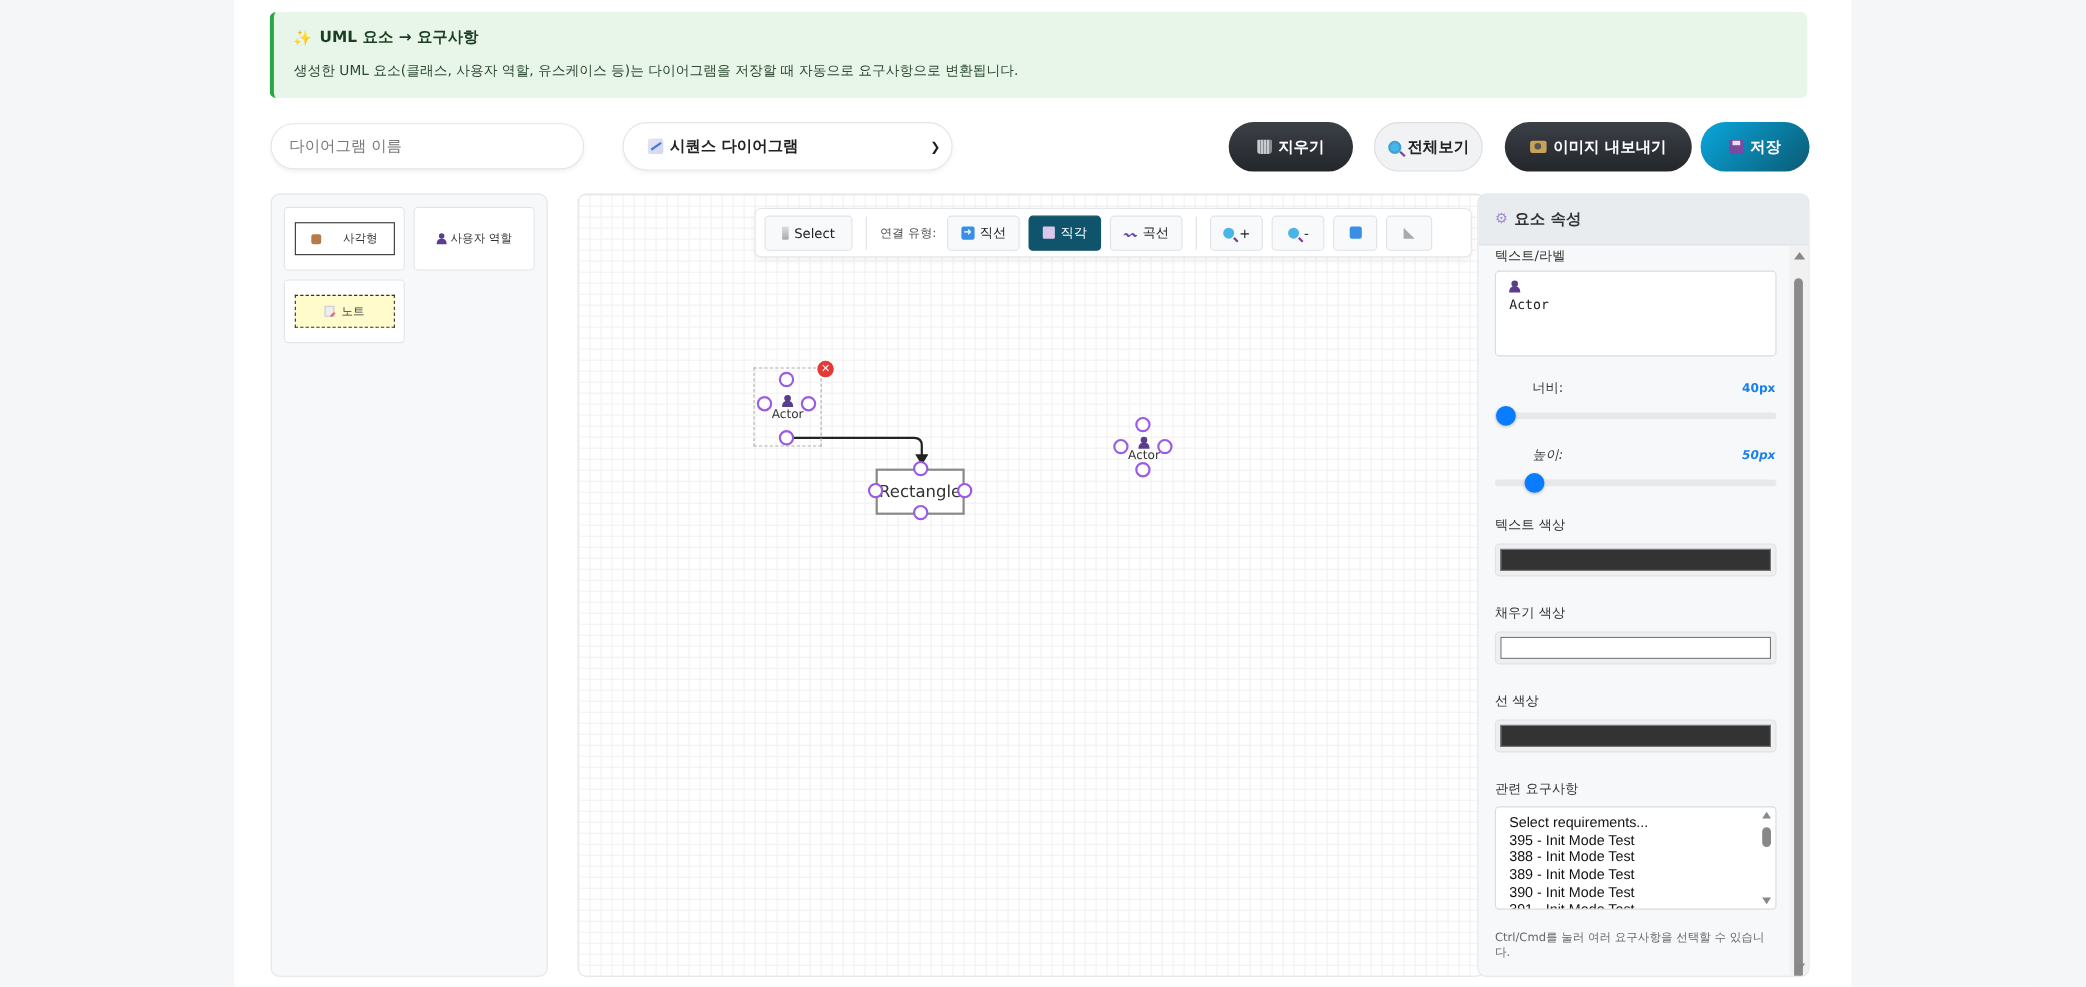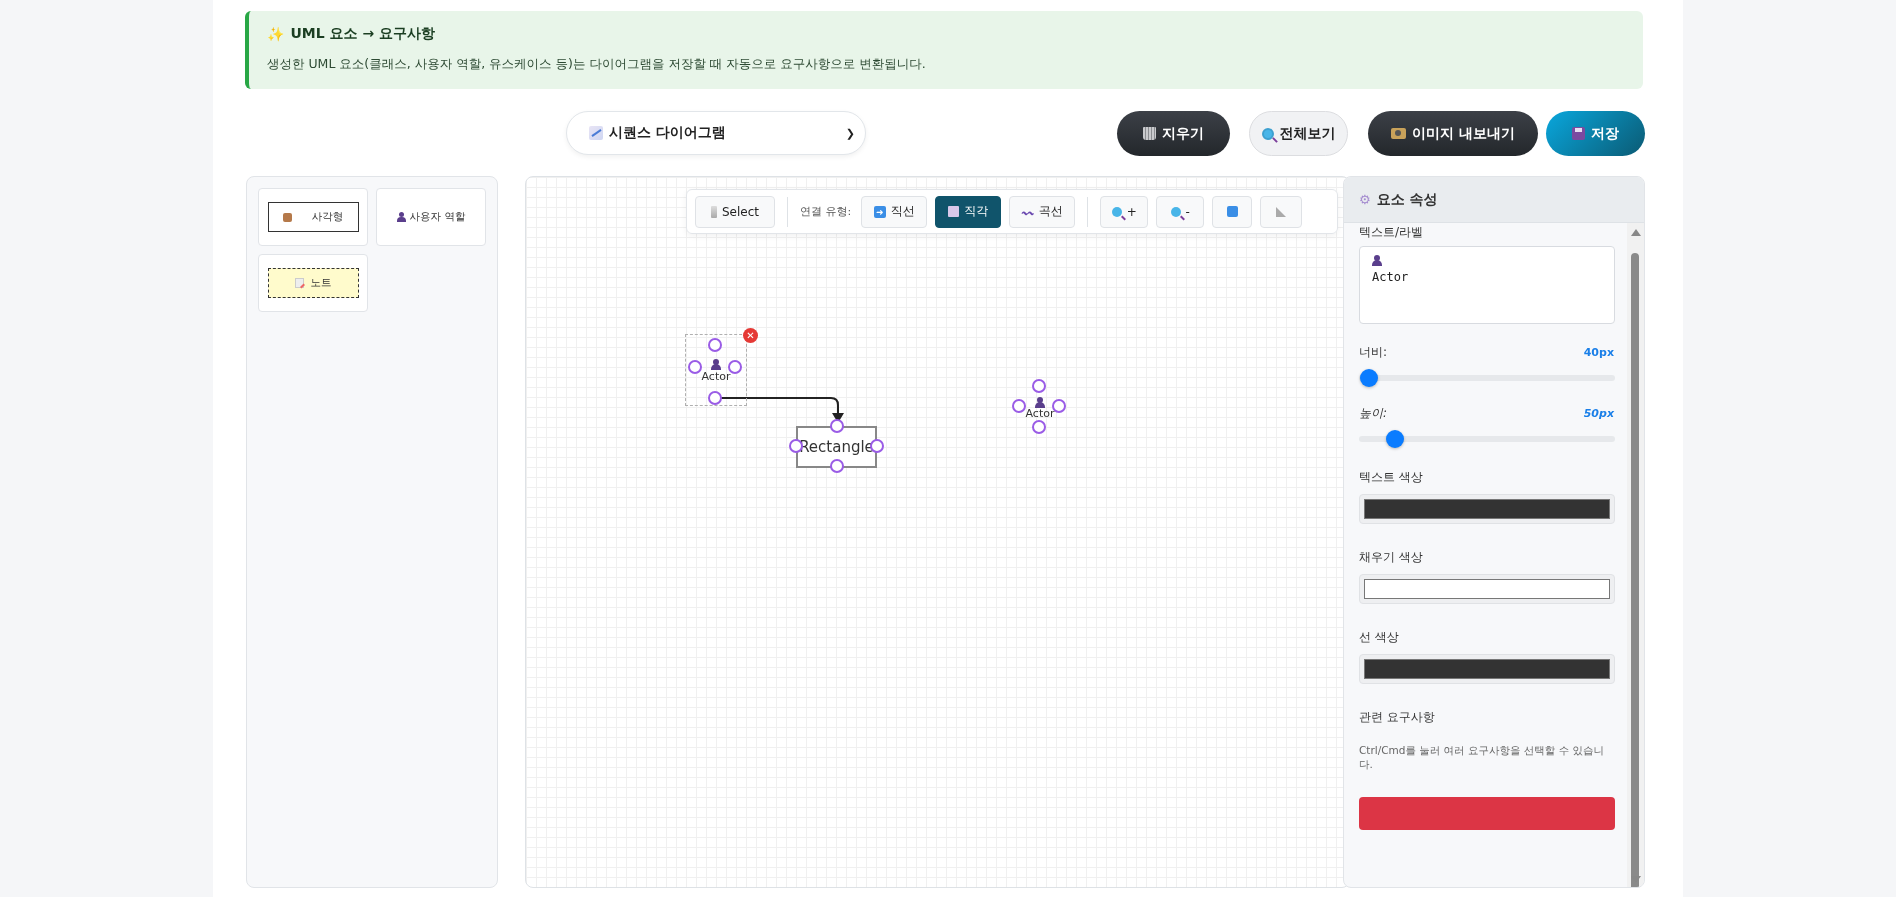--- a/index.html
+++ b/index.html
@@ -78,21 +78,21 @@
   .rect-node { position: absolute; border: 2px solid #888; background: #fff; display: flex; align-items: center; justify-content: center; font-size: 15px; color: #333; }
 
   
   .props { position: absolute; left: 1130px; top: 176px; width: 302px; height: 712px; background: #f7f8fa; border: 1px solid #e1e4e8; border-radius: 8px; overflow: hidden; }
   .props-head { height: 46px; background: #e9ecef; border-bottom: 1px solid #dee2e6; display: flex; align-items: center; padding-left: 15px; font-size: 14px; font-weight: bold; color: #333; gap: 6px; }
   .gear { color: #a48bcf; font-size: 13px; }
   .props-body { position: absolute; left: 0; top: 46px; width: 285px; bottom: 0; padding: 0 15px; }
   .p-label { font-size: 12px; color: #333; }
   .txt-area { width: 256px; height: 78px; background: #fff; border: 1px solid #d8dbe0; border-radius: 4px; padding: 8px 12px; font-family: "DejaVu Sans Mono", monospace; font-size: 12px; color: #222; margin-top: 5px; position: relative; }
   .txt-area .person { position: static; display: block; position: relative; margin-bottom: 4px; }
-  .range-row { display: flex; justify-content: space-between; align-items: center; }
+  .range-row { display: flex; justify-content: space-between; align-items: center; margin-left: 34px; }
   .range-val { font-size: 11px; font-weight: bold; color: #1a7fe8; }
   .range-track { position: relative; width: 256px; height: 6px; background: #e6e8eb; border-radius: 3px; margin-top: 14px; }
   .range-thumb { position: absolute; top: -6px; width: 18px; height: 18px; border-radius: 50%; background: #0a7cff; box-shadow: 0 1px 3px rgba(0,0,0,0.25); cursor: pointer; }
   .color-wrap { width: 256px; height: 30px; background: #eeeff1; border: 1px solid #e0e2e5; border-radius: 4px; padding: 4px; margin-top: 8px; }
   .color-swatch { width: 100%; height: 100%; border: 1px solid #777; }
   .req-list { width: 256px; height: 94px; background: #fff; border: 1px solid #d8dbe0; border-radius: 4px; margin-top: 7px; padding: 6px 12px; position: relative; overflow: hidden; font-family: "Liberation Sans", sans-serif; font-size: 13px; color: #111; line-height: 15.7px; }
   .req-scroll { position: absolute; right: 3px; top: 4px; width: 10px; bottom: 4px; }
   .req-scroll .up { position: absolute; top: 0; left: 1px; border-left: 4px solid transparent; border-right: 4px solid transparent; border-bottom: 6px solid #888; }
   .req-scroll .dn { position: absolute; bottom: 0; left: 1px; border-left: 4px solid transparent; border-right: 4px solid transparent; border-top: 6px solid #888; }
   .req-scroll .thumb { position: absolute; top: 14px; left: 1px; width: 8px; height: 18px; background: #888; border-radius: 4px; }
@@ -109,20 +109,21 @@
 <div class="page">
 
   <div class="banner">
     <div class="banner-title">
       <span class="sparkle">✨</span>
       <span>UML 요소 → 요구사항</span>
     </div>
     <div class="banner-text">생성한 UML 요소(클래스, 사용자 역할, 유스케이스 등)는 다이어그램을 저장할 때 자동으로 요구사항으로 변환됩니다.</div>
   </div>
 
+  <input class="name-input" type="text" placeholder="다이어그램 이름" style="">
 
   <div class="type-select">
     <span class="emoji-chart"></span>
     <span>시퀀스 다이어그램</span>
     <span class="chev">❯</span>
   </div>
 
   <div class="btn btn-clear">
     <span class="ico ico-trash"></span>
     <span>지우기</span>
@@ -271,20 +272,33 @@
       <div class="color-wrap">
         <div class="color-swatch" style="background:#ffffff;"></div>
       </div>
 
       <div class="p-label" style="margin-top:25px;">선 색상</div>
       <div class="color-wrap">
         <div class="color-swatch" style="background:#333333;"></div>
       </div>
 
       <div class="p-label" style="margin-top:25px;">관련 요구사항</div>
+      <div class="req-list">
+        <div>Select requirements...</div>
+        <div>395 - Init Mode Test</div>
+        <div>388 - Init Mode Test</div>
+        <div>389 - Init Mode Test</div>
+        <div>390 - Init Mode Test</div>
+        <div>391 - Init Mode Test</div>
+        <div class="req-scroll">
+          <div class="up"></div>
+          <div class="thumb"></div>
+          <div class="dn"></div>
+        </div>
+      </div>
       <div class="hint">Ctrl/Cmd를 눌러 여러 요구사항을 선택할 수 있습니다.</div>
 
       <div class="del-btn" style="margin-top:25px;">
         
         
       </div>
     </div>
     <div class="vscroll">
       <div class="up"></div>
       <div class="thumb"></div>

